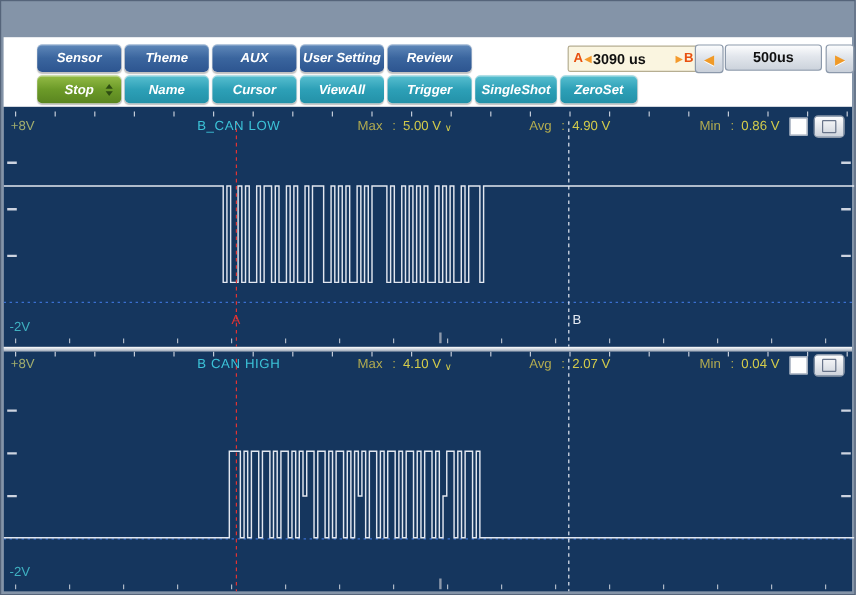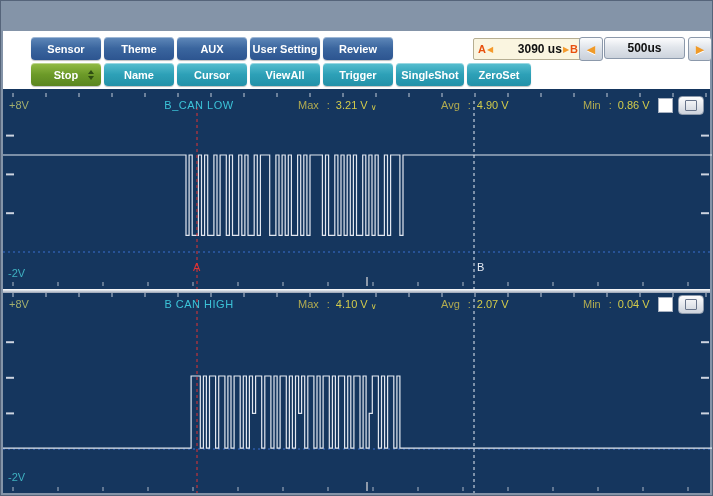--- a/index.html
+++ b/index.html
@@ -9,37 +9,37 @@
   .titlebar{position:absolute;left:2px;top:2px;right:2px;height:26px;
     background:linear-gradient(#a9b5c5,#8a99ae 55%,#78899f);display:flex;align-items:center;}
   .app-icon{width:7px;height:16px;margin-left:9px;border:1px solid #8c1c08;border-radius:1px;
     background:linear-gradient(#ff9c4a,#f05a1a 40%,#c02808);}
   .title-text{color:#ffffff;font-weight:bold;font-size:13px;margin-left:9px;text-shadow:0 1px 1px rgba(40,50,70,.45);}
   .tb-right{margin-left:auto;display:flex;margin-right:7px;}
   .tb-btn{width:25px;height:21px;margin-left:4px;border:1px solid #74839a;border-radius:3px;
     background:linear-gradient(#f5f7fa,#d6dde6 50%,#bfc8d4);display:flex;align-items:center;justify-content:center;cursor:default;}
   
   .body-area{position:absolute;left:2px;top:30px;right:2px;bottom:2px;background:#ffffff;}
-  .tb-row{position:absolute;left:28px;display:flex;gap:3px;}
+  .tb-row{position:absolute;left:28px;display:flex;gap:3px;font-style:italic;}
   .row1{top:6px;} .row2{top:32px;}
   .btn{width:70px;height:23px;border-radius:4px;color:#fff;font-size:11px;font-weight:bold;
     display:flex;align-items:center;justify-content:center;position:relative;
     box-shadow:inset 0 1px 0 rgba(255,255,255,.4), 0 1px 1px rgba(0,0,0,.25);cursor:default;}
   .btn.blue{background:linear-gradient(#6089ba,#3a659e 50%,#2d5590);}
   .btn.green{background:linear-gradient(#94bc46,#6c9a28 50%,#5a8520);}
   .btn.teal{background:linear-gradient(#58bfd0,#2da0b7 50%,#2391a8);}
   .btn.w68{width:68px;} .btn.w64{width:64px;}
   .spin{position:absolute;right:7px;top:50%;transform:translateY(-50%);display:flex;flex-direction:column;gap:2px;}
   .spin .up{width:0;height:0;border-left:3px solid transparent;border-right:3px solid transparent;border-bottom:4px solid #2e4d12;}
   .spin .dn{width:0;height:0;border-left:3px solid transparent;border-right:3px solid transparent;border-top:4px solid #2e4d12;}
   .ab-box{position:absolute;left:470px;top:7px;width:100px;height:20px;background:#faf5e0;
     border:1px solid #b6ae92;border-radius:2px;display:flex;align-items:center;padding:0 4px;}
   .ab-a,.ab-b{color:#e8500f;font-size:11px;font-weight:bold;}
   .ab-tri{color:#f49a2c;font-size:8px;margin:0 1px;}
-  .ab-val{flex:1;text-align:right;color:#101010;font-size:12px;font-weight:bold;}
+  .ab-val{flex:1;text-align:left;color:#101010;font-size:12px;font-weight:bold;}
   .arrow-btn{position:absolute;top:6px;width:22px;height:22px;border:1px solid #8c99ab;border-radius:3px;
     background:linear-gradient(#fbfcfd,#dde2e9 50%,#c9d0da);display:flex;align-items:center;justify-content:center;
     color:#f09a28;font-size:11px;text-shadow:0 1px 0 #fff;cursor:default;}
   .arrow-left{left:576px;} .arrow-right{left:685px;}
   .tbase{position:absolute;left:601px;top:6px;width:81px;height:22px;border:1px solid #8c99ab;border-radius:3px;
     background:linear-gradient(#fdfdfe,#e2e6ec 45%,#ccd3dc);display:flex;align-items:center;justify-content:center;
     color:#101010;font-size:12px;font-weight:bold;box-sizing:border-box;}
   
   .scope{position:absolute;left:0;top:58px;right:0;height:404px;background:#15365e;}
   .channel{position:absolute;left:0;right:0;height:200px;}
@@ -163,21 +163,21 @@
             <line x1="3" y1="46.60000000000001" x2="11" y2="46.60000000000001" stroke="#cdd4e0" stroke-width="2"></line>
             <line x1="698" y1="46.60000000000001" x2="706" y2="46.60000000000001" stroke="#cdd4e0" stroke-width="2"></line>
             <line x1="0" y1="163" x2="709" y2="163" stroke="#3a6fd0" stroke-width="1" stroke-dasharray="2 3"></line>
             <path d="M0 66.0 L183 66.0L183.0 146.3 L186.1 146.3L186.1 66.0 L189.2 66.0L189.2 146.3 L192.3 146.3L192.3 146.3 L195.4 146.3L195.4 66.0 L198.5 66.0L198.5 146.3 L201.6 146.3L201.6 66.0 L204.7 66.0L204.7 146.3 L207.8 146.3L207.8 146.3 L210.9 146.3L210.9 66.0 L214.0 66.0L214.0 146.3 L217.1 146.3L217.1 66.0 L220.2 66.0L220.2 66.0 L223.3 66.0L223.3 146.3 L226.4 146.3L226.4 66.0 L229.5 66.0L229.5 146.3 L232.6 146.3L232.6 146.3 L235.7 146.3L235.7 66.0 L238.8 66.0L238.8 146.3 L241.9 146.3L241.9 66.0 L245.0 66.0L245.0 146.3 L248.1 146.3L248.1 146.3 L251.2 146.3L251.2 66.0 L254.3 66.0L254.3 146.3 L257.4 146.3L257.4 66.0 L260.5 66.0L260.5 66.0 L263.6 66.0L263.6 66.0 L266.7 66.0L266.7 146.3 L269.8 146.3L269.8 146.3 L272.9 146.3L272.9 66.0 L276.0 66.0L276.0 146.3 L279.1 146.3L279.1 66.0 L282.2 66.0L282.2 146.3 L285.3 146.3L285.3 66.0 L288.4 66.0L288.4 146.3 L291.5 146.3L291.5 146.3 L294.6 146.3L294.6 66.0 L297.7 66.0L297.7 146.3 L300.8 146.3L300.8 66.0 L303.9 66.0L303.9 146.3 L307.0 146.3L307.0 66.0 L310.1 66.0L310.1 66.0 L313.2 66.0L313.2 66.0 L316.3 66.0L316.3 66.0 L319.4 66.0L319.4 146.3 L322.5 146.3L322.5 66.0 L325.6 66.0L325.6 146.3 L328.7 146.3L328.7 146.3 L331.8 146.3L331.8 66.0 L334.9 66.0L334.9 146.3 L338.0 146.3L338.0 66.0 L341.1 66.0L341.1 146.3 L344.2 146.3L344.2 66.0 L347.3 66.0L347.3 146.3 L350.4 146.3L350.4 66.0 L353.5 66.0L353.5 146.3 L356.6 146.3L356.6 146.3 L359.7 146.3L359.7 66.0 L362.8 66.0L362.8 146.3 L365.9 146.3L365.9 66.0 L369.0 66.0L369.0 146.3 L372.1 146.3L372.1 66.0 L375.2 66.0L375.2 146.3 L378.3 146.3L378.3 146.3 L381.4 146.3L381.4 66.0 L384.5 66.0L384.5 146.3 L387.6 146.3L387.6 66.0 L390.7 66.0L390.7 66.0 L393.8 66.0L393.8 66.0 L396.9 66.0L396.9 146.3 L400.0 146.3L400 66.0 L709 66.0" fill="none" stroke="#e2e7f0" stroke-width="1.2"></path>
             <line x1="194" y1="12" x2="194" y2="200" stroke="#e23333" stroke-width="1" stroke-dasharray="3 3"></line>
             <line x1="471" y1="12" x2="471" y2="200" stroke="#e7ecf4" stroke-width="1" stroke-dasharray="3 3"></line>
           </svg>
         <div class="ch-head">
           <span class="scale-top">+8V</span>
           <span class="ch-name">B_CAN LOW</span>
-          <span class="stat s0"><span>Max</span><span class="sep">:</span><span class="val">3.21 V</span><span class="drop-icon">∨</span></span>
+          <span class="stat s0"><span>Max</span><span class="sep">:</span><span class="val">5.00 V</span><span class="drop-icon">∨</span></span>
           <span class="stat s1"><span>Avg</span><span class="sep">:</span><span class="val">4.90 V</span></span>
           <span class="stat s2"><span>Min</span><span class="sep">:</span><span class="val">0.86 V</span></span>
         </div>
         <div class="chk"></div>
         <div class="expand-btn">
             <span class="expand-inner"></span>
           </div>
         <span class="scale-bottom">-2V</span>
         <span class="cursor-label a">A</span>
         <span class="cursor-label b">B</span>

